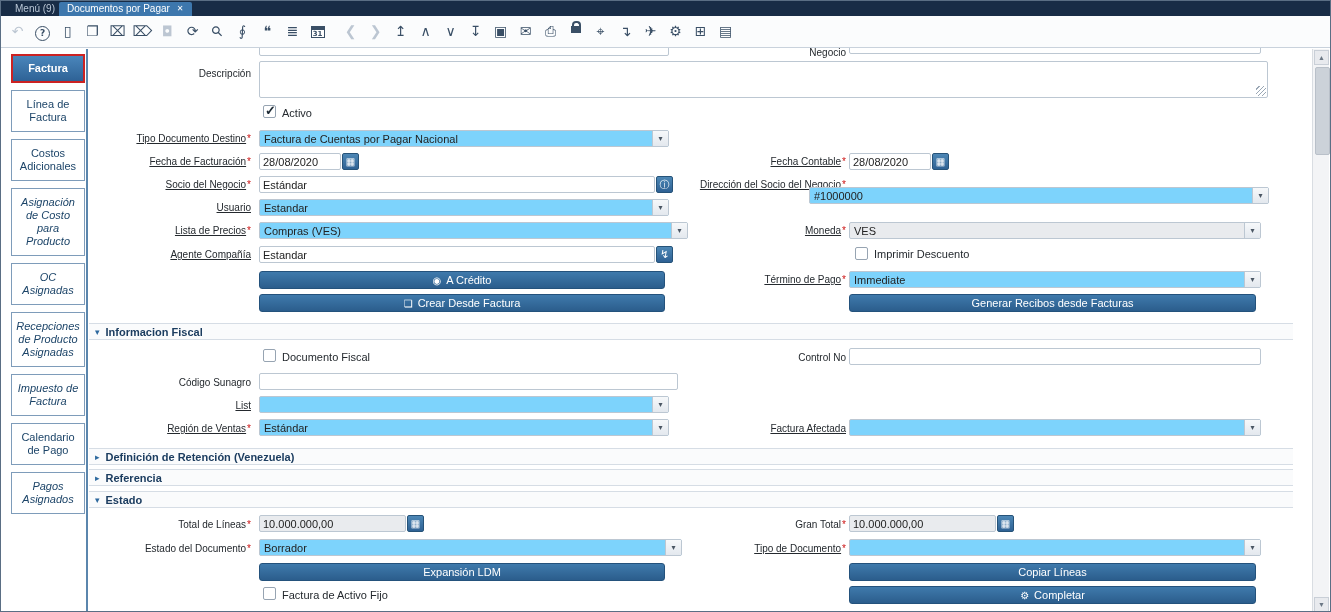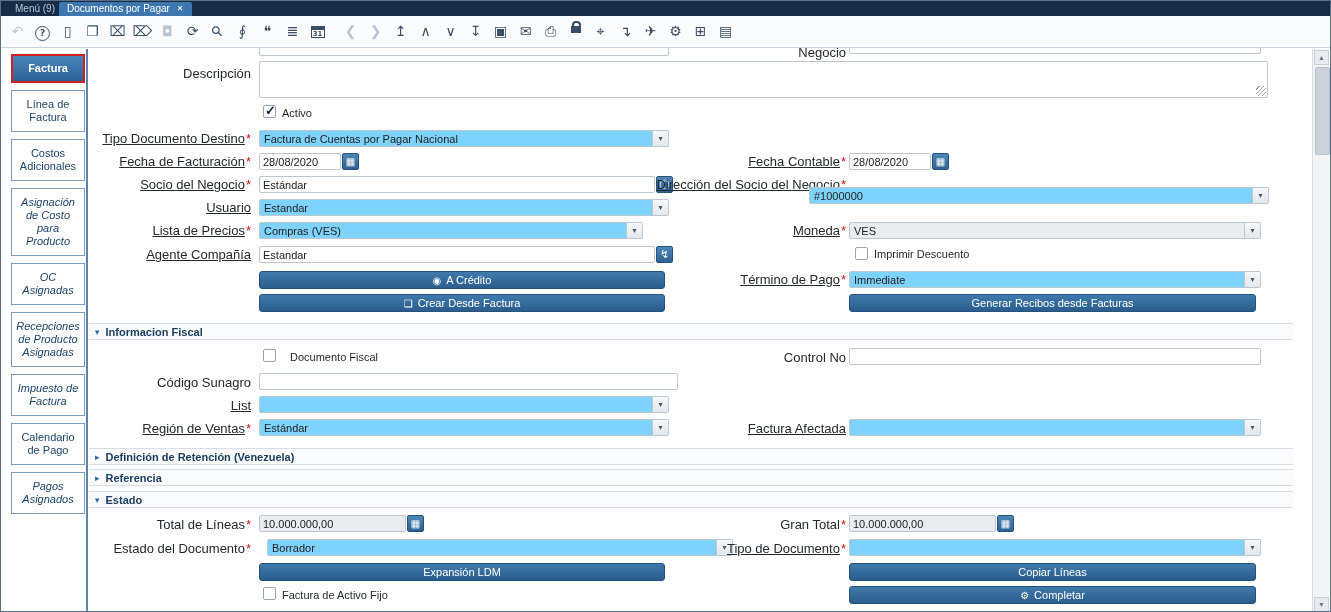--- a/index.html
+++ b/index.html
@@ -28,21 +28,21 @@
   .side-tab.italic{font-style:italic;}
   .vline{position:absolute;left:85px;top:48px;width:2px;height:564px;background:#5b86ad;}
   
   .scroll{position:absolute;left:1311px;top:48px;width:17px;height:564px;background:#f3f4f6;border-left:1px solid #d9dde2;box-sizing:border-box;}
   .sc-btn{position:absolute;left:1px;width:15px;height:15px;background:#e8eaee;border:1px solid #c9cfd7;box-sizing:border-box;text-align:center;cursor:pointer;}
   .sc-btn::after{font-size:7px;color:#6b7785;line-height:13px;display:block;}
   .sc-up{top:1px;} .sc-up::after{content:"▲";}
   .sc-dn{bottom:1px;} .sc-dn::after{content:"▼";}
   .sc-thumb{position:absolute;left:2px;top:18px;width:13px;height:86px;background:#ccd2d9;border:1px solid #b9c0c9;border-radius:2px;cursor:grab;}
   
-  .lbl{position:absolute;font-size:13px;color:#24292e;text-align:right;line-height:13px;}
+  .lbl{position:absolute;font-size:10px;color:#24292e;text-align:right;line-height:13px;}
   .lbl .u{text-decoration:underline;}
   .star{color:#cc1111;margin-left:1px;}
   .inp{position:absolute;height:17px;border:1px solid #bcc7d2;border-radius:2px;background:#fff;box-sizing:border-box;
        font-family:"Liberation Sans",sans-serif;font-size:11px;color:#222;padding:0 3px;}
   .inp.ro{background:#e9ebee;text-align:left;}
   .sel{position:absolute;height:17px;border:1px solid #bcc7d2;border-radius:2px;background:#7dd3fc;box-sizing:border-box;cursor:pointer;}
   .sel.ro{background:#e9ebee;}
   .sel-val{position:absolute;left:4px;right:16px;top:2px;font-size:11px;color:#222;white-space:nowrap;overflow:hidden;}
   .dd{position:absolute;right:0;top:0;bottom:0;width:15px;border-left:1px solid #bcc7d2;background:linear-gradient(#f6f8fa,#e3e8ee);}
   .dd::after{content:"▾";font-size:8px;color:#4a5663;display:block;text-align:center;line-height:15px;}
@@ -126,21 +126,21 @@
       <span class="dd"></span>
   </div>
 
   <div class="lbl" style="left:40px;top:200px;width:210px;"><span class="u">Usuario</span></div>
   <div class="sel" style="left:258px;top:198px;width:410px;">
     <span class="sel-val">Estandar</span>
       <span class="dd"></span>
   </div>
 
   <div class="lbl" style="left:40px;top:223px;width:210px;"><span class="u">Lista de Precios</span><span class="star">*</span></div>
-  <div class="sel" style="left:258px;top:221px;width:384px;">
+  <div class="sel" style="left:258px;top:221px;width:429px;">
     <span class="sel-val">Compras (VES)</span>
       <span class="dd"></span>
   </div>
   <div class="lbl" style="left:640px;top:223px;width:205px;"><span class="u">Moneda</span><span class="star">*</span></div>
   <div class="sel ro" style="left:848px;top:221px;width:412px;">
     <span class="sel-val">VES</span>
       <span class="dd"></span>
   </div>
 
   <div class="lbl" style="left:40px;top:247px;width:210px;"><span class="u">Agente Compañía</span></div>
@@ -166,21 +166,21 @@
   <div class="btn" style="left:848px;top:293px;width:407px;">
     <span>Generar Recibos desde Facturas</span>
   </div>
 
   <div class="sect" style="top:322px;">
     <span class="tri">▾</span>
     <span class="sect-lbl">Informacion Fiscal</span>
   </div>
 
   <span class="cb" style="left:262px;top:348px;"></span>
-  <span class="cb-lbl" style="left:281px;top:350px;margin-left:8px;">Documento Fiscal</span>
+  <span class="cb-lbl" style="left:281px;top:350px;">Documento Fiscal</span>
   <div class="lbl" style="left:640px;top:350px;width:205px;"><span>Control No</span></div>
   <input class="inp" style="left: 848px; top: 347px; width: 412px;" value="">
 
   <div class="lbl" style="left:40px;top:375px;width:210px;"><span>Código Sunagro</span></div>
   <input class="inp" style="left: 258px; top: 372px; width: 419px;" value="">
 
   <div class="lbl" style="left:40px;top:398px;width:210px;"><span class="u">List</span></div>
   <div class="sel" style="left:258px;top:395px;width:410px;">
     <span class="sel-val"></span>
       <span class="dd"></span>
@@ -211,21 +211,21 @@
   </div>
 
   <div class="lbl" style="left:40px;top:517px;width:210px;"><span>Total de Líneas</span><span class="star">*</span></div>
   <input class="inp ro" style="left: 258px; top: 514px; width: 147px;" value="10.000.000,00">
   <span class="sqb cal" style="left:406px;top:514px;"></span>
   <div class="lbl" style="left:640px;top:517px;width:205px;"><span>Gran Total</span><span class="star">*</span></div>
   <input class="inp ro" style="left: 848px; top: 514px; width: 147px;" value="10.000.000,00">
   <span class="sqb cal" style="left:996px;top:514px;"></span>
 
   <div class="lbl" style="left:40px;top:541px;width:210px;"><span>Estado del Documento</span><span class="star">*</span></div>
-  <div class="sel" style="left:258px;top:538px;width:466px;margin-left:8px;">
+  <div class="sel" style="left:258px;top:538px;width:423px;">
     <span class="sel-val">Borrador</span>
       <span class="dd"></span>
   </div>
   <div class="lbl" style="left:640px;top:541px;width:205px;"><span class="u">Tipo de Documento</span><span class="star">*</span></div>
   <div class="sel" style="left:848px;top:538px;width:412px;">
       <span class="dd"></span>
   </div>
 
   <div class="btn" style="left:258px;top:562px;width:406px;">
     <span>Expansión LDM</span>

